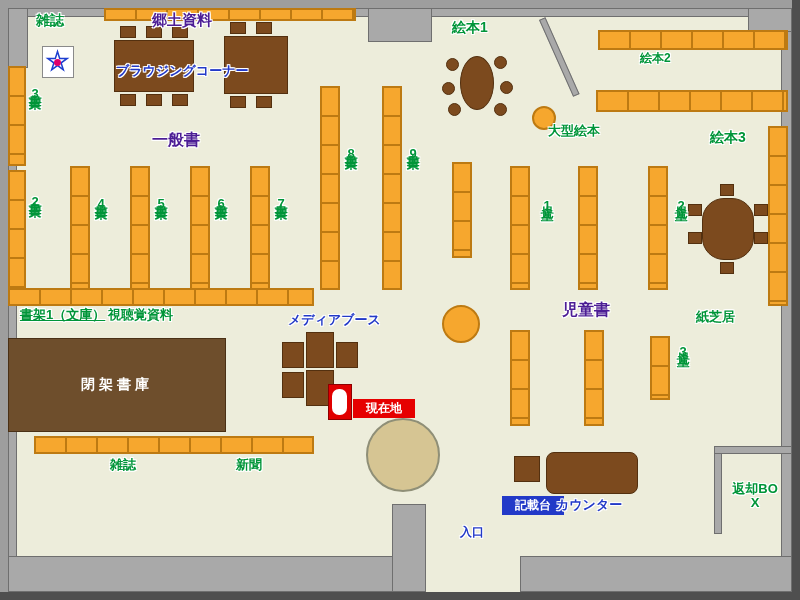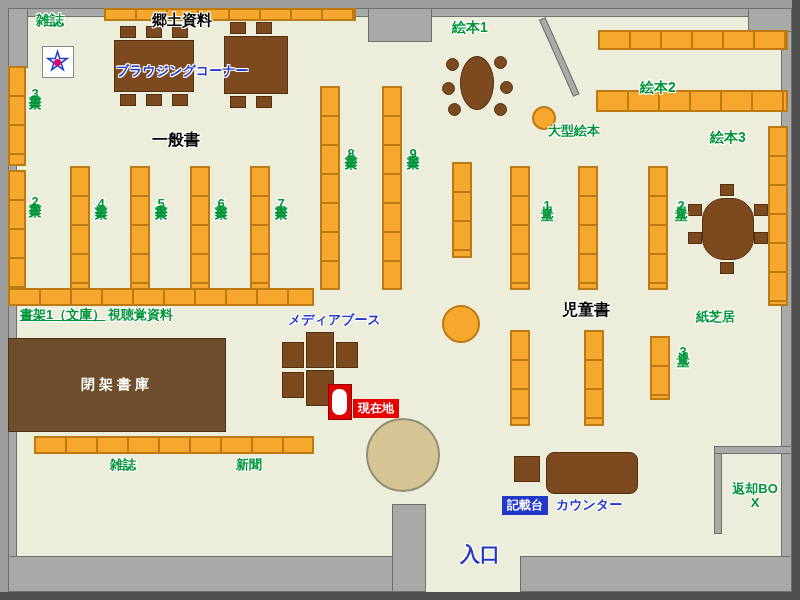--- a/index.html
+++ b/index.html
@@ -12,24 +12,24 @@
   .wall{position:absolute;background:#a9a9a9;border:1px solid #6f6f6f;box-sizing:border-box;}
   .dark{position:absolute;background:#4f4f4f;}
   .shelf{position:absolute;background-color:#f6a72e;border:2px solid #bd7a12;box-sizing:border-box;}
   .sv{background-image:repeating-linear-gradient(to bottom,transparent 0,transparent 27px,#bd7a12 27px,#bd7a12 29px);}
   .sh{background-image:repeating-linear-gradient(to right,transparent 0,transparent 29px,#bd7a12 29px,#bd7a12 31px);}
   .furn{position:absolute;background:#7c4a1e;border:1px solid #53300f;box-sizing:border-box;}
   .round{border-radius:50%;}
   .lab{position:absolute;font-weight:bold;white-space:nowrap;line-height:1.05;
     text-shadow:-1px -1px 0 #fff,1px -1px 0 #fff,-1px 1px 0 #fff,1px 1px 0 #fff,0 1px 0 #fff,0 -1px 0 #fff;text-align:right;}
   .green{color:#009539;font-size:13px;}
-  .red{color:#000000;font-size:16px;}
+  .red{color:#4c1d95;font-size:16px;}
   .blue{color:#2239c8;font-size:13px;}
   .v{writing-mode:vertical-rl;text-orientation:upright;letter-spacing:1px;}
-  .tag{position:absolute;color:#fff;font-size:12px;font-weight:bold;padding:1px 5px;white-space:nowrap;}
+  .tag{position:absolute;color:#fff;font-size:12px;font-weight:bold;padding:1px 13px;white-space:nowrap;}
   .circle{position:absolute;border-radius:50%;box-sizing:border-box;}
   .chair{position:absolute;width:16px;height:12px;background:#7c4a1e;border:1px solid #53300f;box-sizing:border-box;}
   .chair-r{position:absolute;width:13px;height:13px;border-radius:50%;background:#7c4a1e;border:1px solid #53300f;box-sizing:border-box;}
   .star{position:absolute;clip-path:polygon(50% 0%,61% 35%,98% 35%,68% 57%,79% 91%,50% 70%,21% 91%,32% 57%,2% 35%,39% 35%);}
 </style>
 </head>
 <body>
 
 <div id="map">
   <div class="floor"></div>
@@ -140,26 +140,26 @@
   <div class="lab green v" style="left:344px;top:144px;">書架8</div>
   <div class="lab green v" style="left:406px;top:144px;">書架9</div>
   <div class="lab green" style="left:20px;top:308px;text-decoration:underline;">書架1（文庫）</div>
   <div class="lab green" style="left:108px;top:308px;">視聴覚資料</div>
   <div class="lab green" style="left:110px;top:458px;">雑誌</div>
   <div class="lab green" style="left:236px;top:458px;">新聞</div>
   <div class="lab blue" style="left:288px;top:313px;">メディアブース</div>
   <div class="tag" style="left:353px;top:399px;background:#e60000;">現在地</div>
 
   <div class="lab green" style="left:452px;top:20px;font-size:14px;">絵本1</div>
-  <div class="lab green" style="left:640px;top:52px;font-size:14px;margin-top:28px;">絵本2</div>
+  <div class="lab green" style="left:640px;top:52px;font-size:12px;">絵本2</div>
   <div class="lab green" style="left:710px;top:130px;font-size:14px;">絵本3</div>
   <div class="lab green" style="left:548px;top:124px;font-size:13px;">大型絵本</div>
   <div class="lab green v" style="left:540px;top:196px;">児童1</div>
   <div class="lab green v" style="left:674px;top:196px;">児童2</div>
   <div class="lab red" style="left:562px;top:302px;">児童書</div>
   <div class="lab green" style="left:696px;top:310px;">紙芝居</div>
   <div class="lab green v" style="left:676px;top:342px;">児童3</div>
 
   <div class="tag" style="left:502px;top:496px;background:#2239c8;">記載台</div>
   <div class="lab blue" style="left:556px;top:498px;">カウンター</div>
   <div class="lab green" style="left:730px;top:482px;width:50px;white-space:normal;word-break:break-all;text-align:center;">返却BOX</div>
-  <div class="lab blue" style="left:460px;top:544px;font-size:20px;">入口</div>
+  <div class="lab blue" style="left:460px;top:526px;font-size:12px;">入口</div>
 </div>
 
 </body></html>

